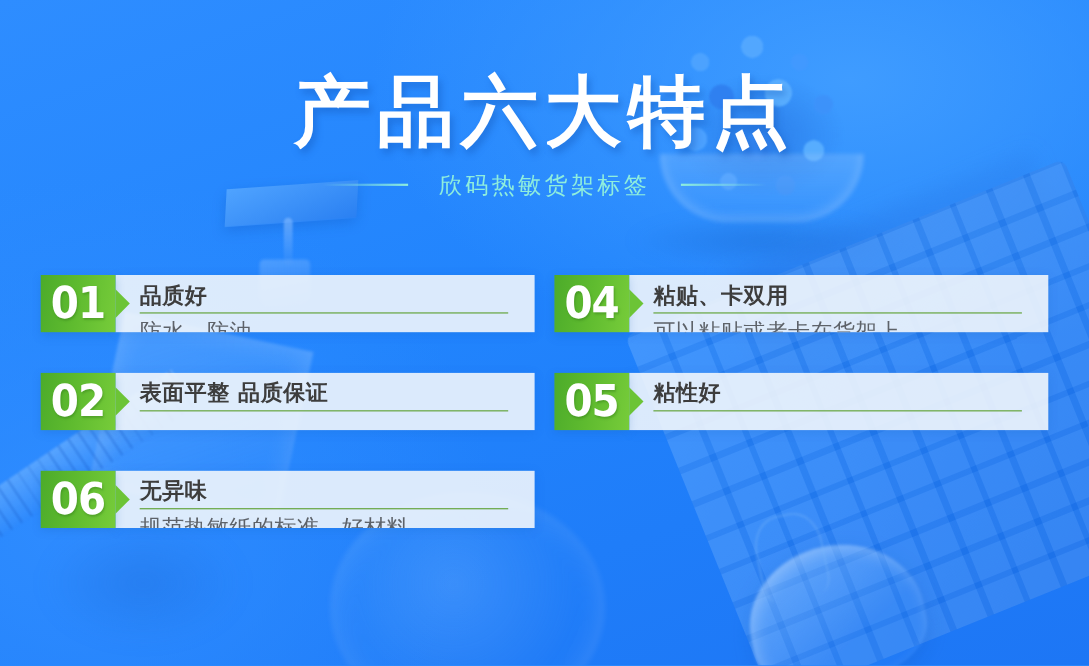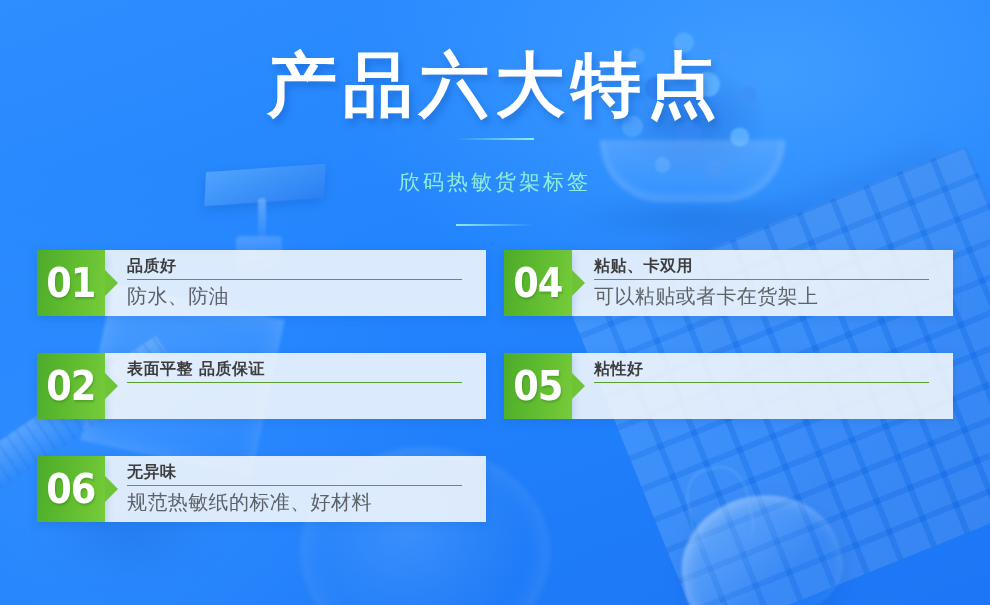--- a/index.html
+++ b/index.html
@@ -142,36 +142,36 @@
   }
   .cup-shadow {
     bottom:20px; left:40px; width:180px; height:110px;
     border-radius:50%;
     background:radial-gradient(ellipse at 50% 50%, rgba(25,100,210,.30), rgba(25,100,210,0) 72%);
     filter:blur(9px);
   }
 
   
   #header {
-    position:absolute; top:0; left:0; width:990px; height:200px;
+    position:absolute; top:16px; left:0; width:990px; height:200px;
     z-index:5; text-align:center;
   }
   #main-title {
     margin-top:48px;
     font-size:70px;
     font-weight:bold;
     color:#ffffff;
     letter-spacing:6px;
     line-height:1.08;
     text-shadow:3px 5px 7px rgba(18,82,180,.40);
     font-family:"DejaVu Sans","Liberation Sans",sans-serif;
   }
   #subtitle-row {
     margin-top:14px;
-    display:flex; align-items:center; justify-content:center; gap:28px;flex-direction:column;
+    display:flex; align-items:center; justify-content:center; gap:28px;
   }
   .sub-line {
     width:78px; height:2px;
     background:linear-gradient(90deg, rgba(143,238,220,0), #8feedc);
   }
   .sub-line.right { background:linear-gradient(90deg, #8feedc, rgba(143,238,220,0)); }
   #subtitle {
     font-size:21px;
     color:#8feedc;
     letter-spacing:3px;
@@ -183,21 +183,21 @@
     position:absolute; z-index:6;
     top:250px; left:37px;
     width:916px;
     display:grid;
     grid-template-columns:449px 449px;
     column-gap:18px;
     row-gap:37px;
   }
   .feature {
     position:relative;
-    height:66px;
+    height:52px;
     display:flex;
     align-items:stretch;
   }
   .badge {
     position:relative;
     width:68px;
     flex:0 0 68px;
     background:linear-gradient(100deg, #4cab2a 0%, #5fbb2f 48%, #77cc3a 100%);
     display:flex; align-items:center; justify-content:center;
     box-shadow:0 3px 8px rgba(20,90,180,.25);
@@ -224,21 +224,21 @@
     z-index:3;
   }
   .card {
     flex:1 1 auto;
     background:rgba(245,248,252,.88);
     padding:7px 0 0 22px;
     box-shadow:0 2px 9px rgba(15,80,180,.16);
     overflow:hidden;
   }
   .card-title {
-    font-size:16px;
+    font-size:20px;
     font-weight:bold;
     color:#3d3d3d;
     line-height:1.18;
     letter-spacing:.5px;
     font-family:"DejaVu Sans","Liberation Sans",sans-serif;
   }
   .card-rule {
     height:1px;
     background:#5a9e2c;
     margin:3px 24px 4px 0;

